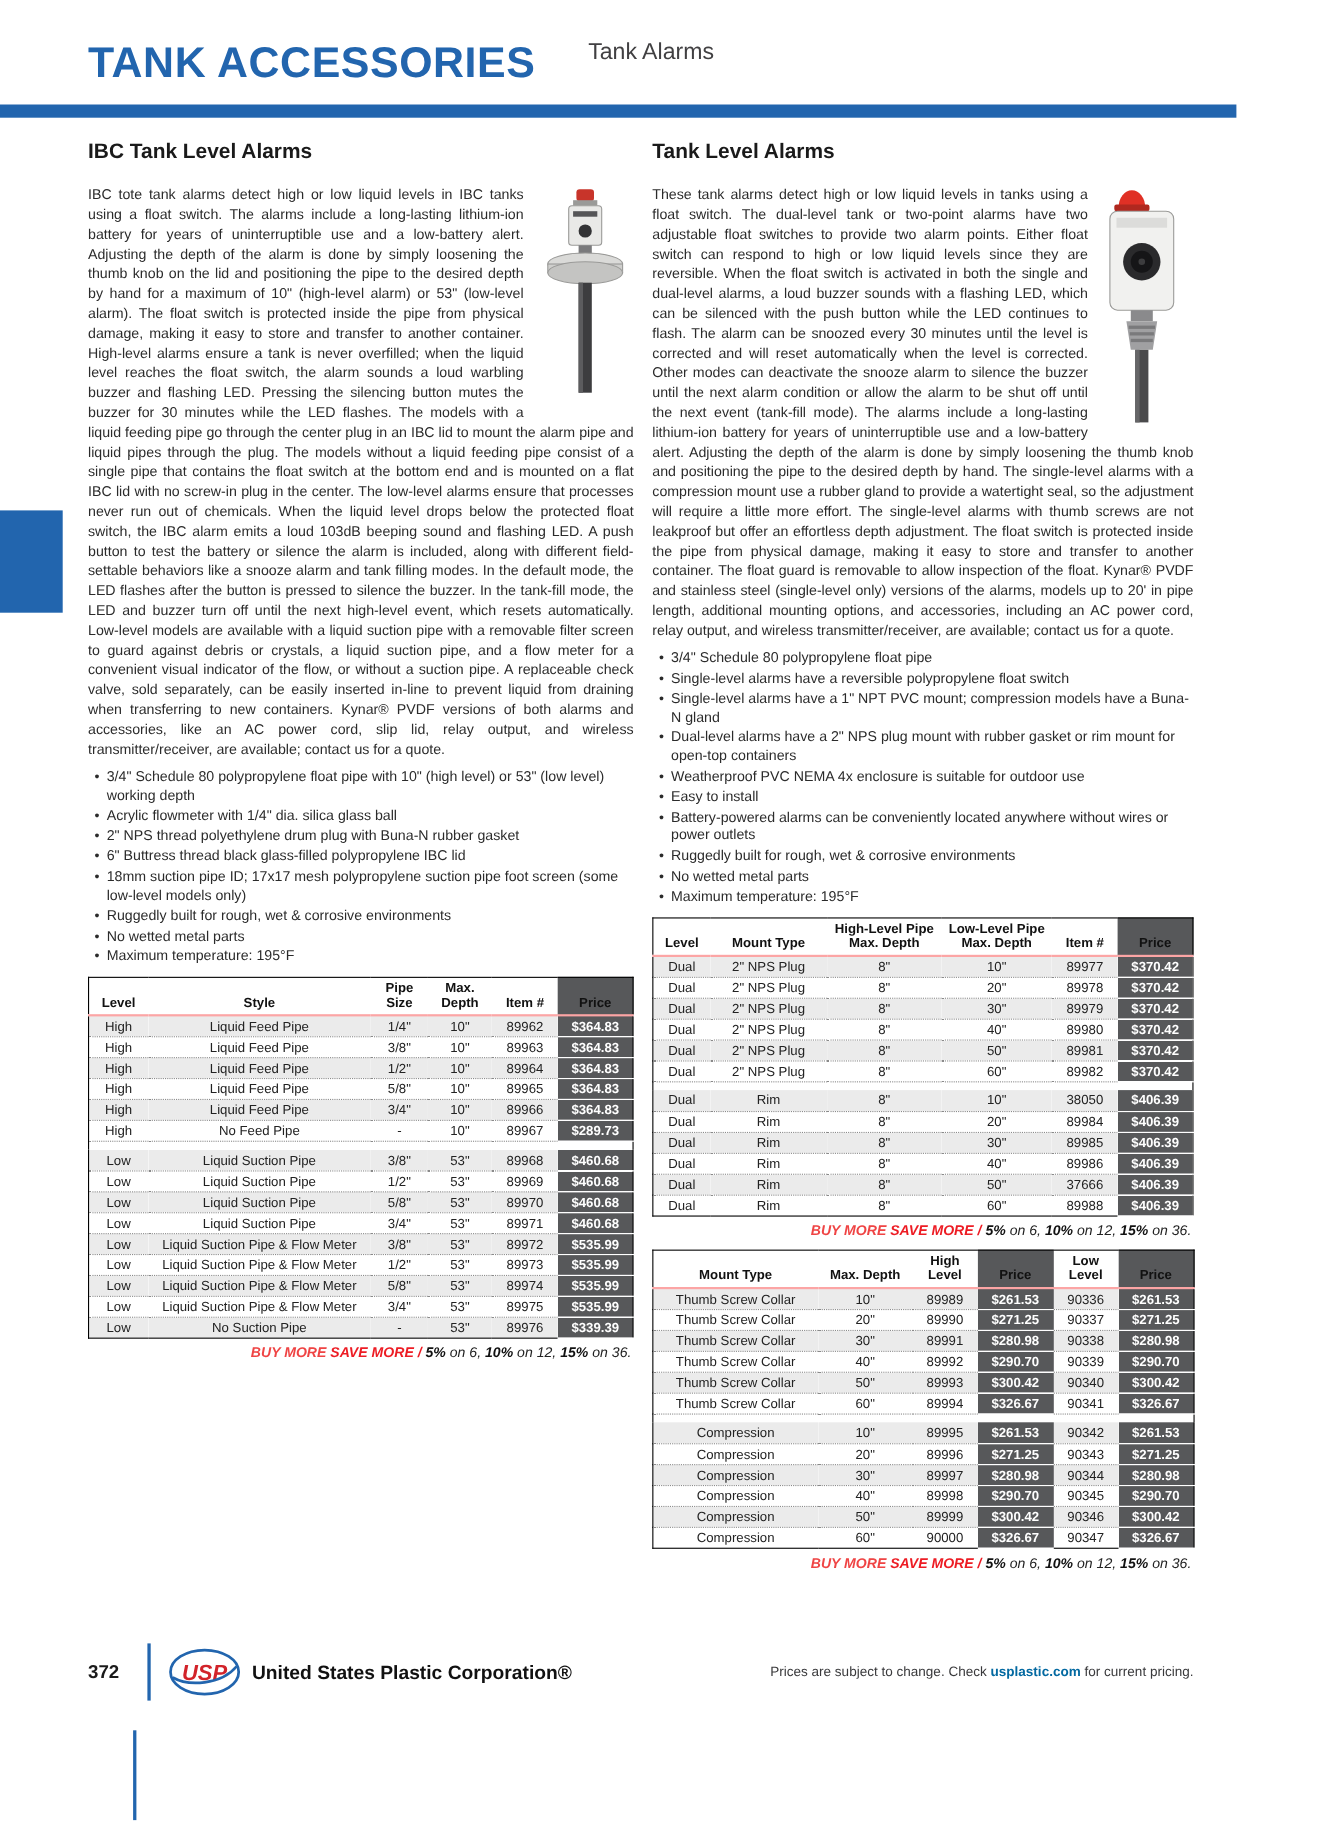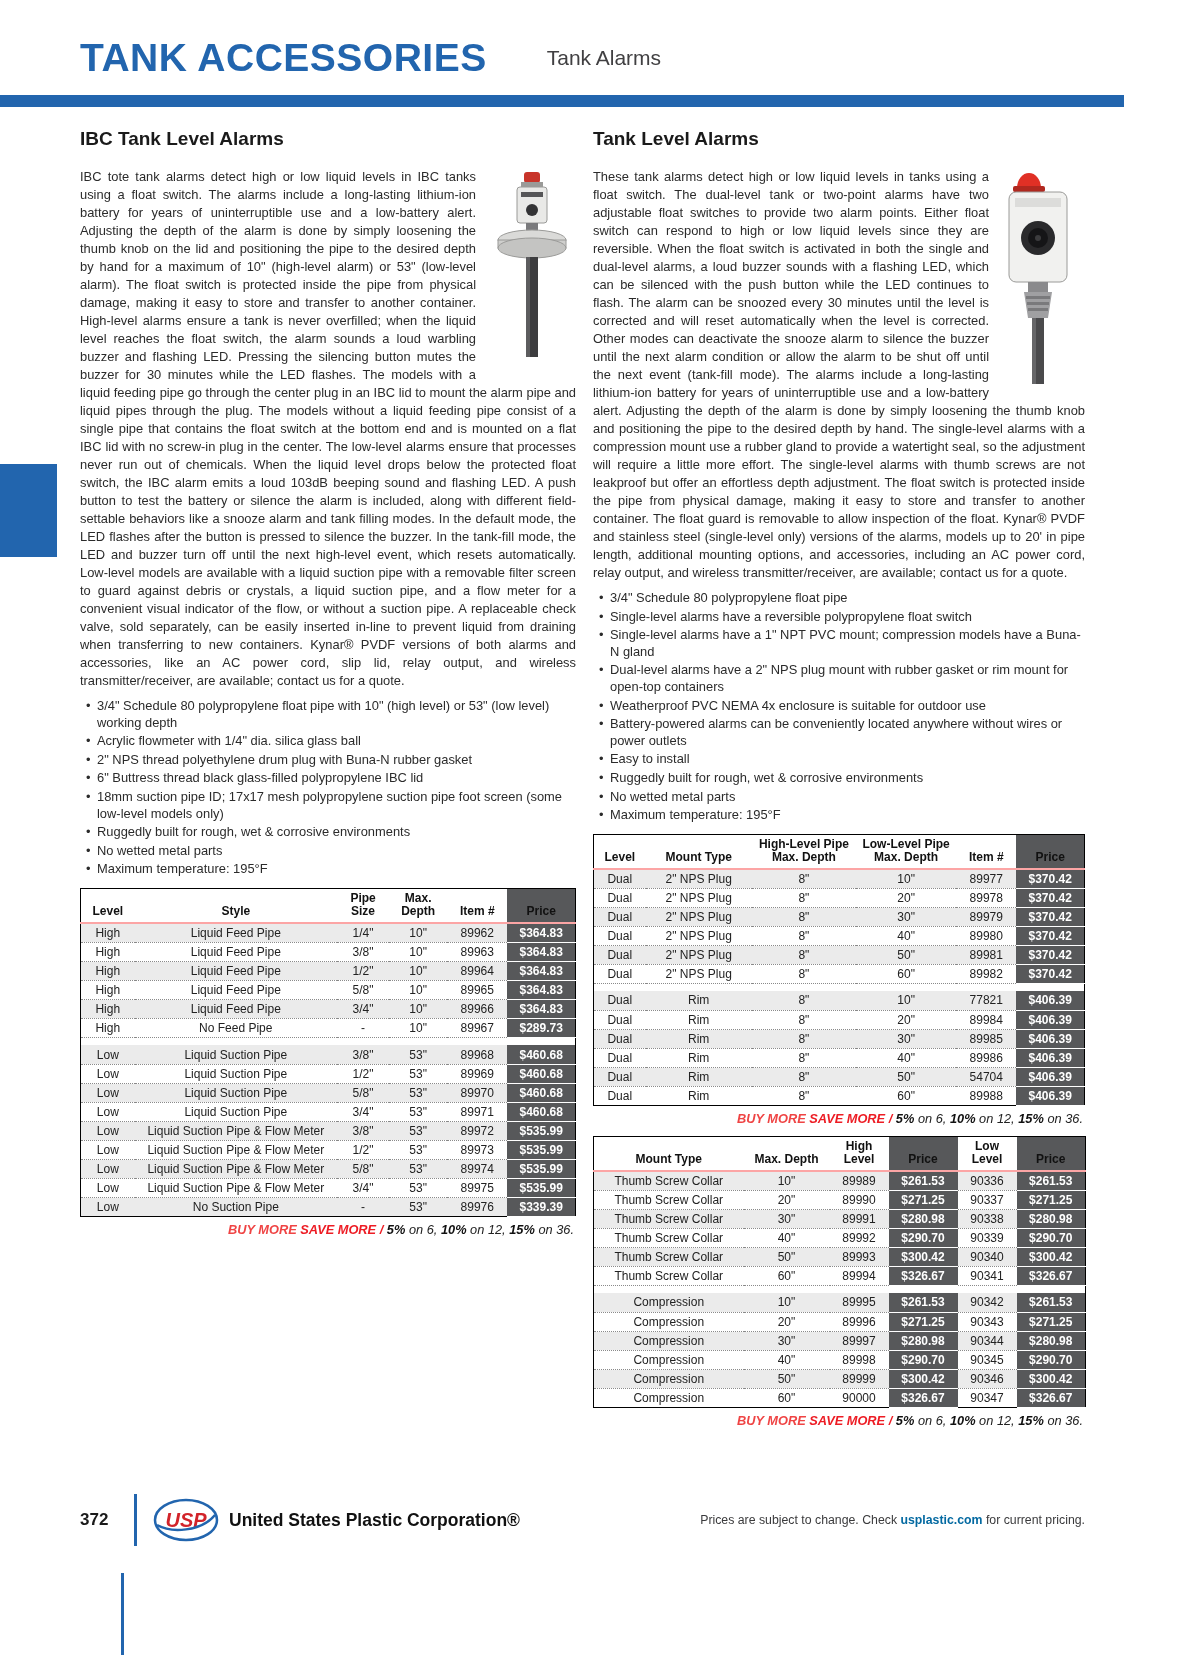--- a/index.html
+++ b/index.html
@@ -1,21 +1,21 @@
 <!DOCTYPE html>
 <html><head>
 <meta charset="utf-8">
 <style>
   * { margin:0; padding:0; box-sizing:border-box; }
   html,body { background:#ffffff; }
   body { font-family:"Liberation Sans", sans-serif; color:#231f20; }
   .page { position:relative; width:1200px; height:1655px; background:#ffffff; overflow:hidden; margin:0 auto; }
 
   
-  .masthead { position:absolute; left:80px; top:36px; display:flex; align-items:center; gap:60px; }
+  .masthead { position:absolute; left:80px; top:36px; display:flex; align-items:flex-start; gap:48px; }
   .masthead-title { font-size:39px; font-weight:800; letter-spacing:0.5px; color:#2265ae; }
   .masthead-sub { font-size:21px; color:#414042; }
   .header-rule { position:absolute; left:0; top:95px; width:1124px; height:12px; background:#2265ae; }
   .side-tab { position:absolute; left:0; top:464px; width:57px; height:93px; background:#2265ae; }
 
   
   .col { position:absolute; top:128px; }
   .col-left { left:80px; width:496px; }
   .col-right { left:593px; width:492px; }
   .section-heading { font-size:19px; font-weight:bold; color:#1a1a1a; margin-bottom:18px; }
@@ -271,22 +271,22 @@
     </svg>
 
     <div class="body-text">These tank alarms detect high or low liquid levels in tanks using a float switch. The dual-level tank or two-point alarms have two adjustable float switches to provide two alarm points. Either float switch can respond to high or low liquid levels since they are reversible. When the float switch is activated in both the single and dual-level alarms, a loud buzzer sounds with a flashing LED, which can be silenced with the push button while the LED continues to flash. The alarm can be snoozed every 30 minutes until the level is corrected and will reset automatically when the level is corrected. Other modes can deactivate the snooze alarm to silence the buzzer until the next alarm condition or allow the alarm to be shut off until the next event (tank-fill mode). The alarms include a long-lasting lithium-ion battery for years of uninterruptible use and a low-battery alert. Adjusting the depth of the alarm is done by simply loosening the thumb knob and positioning the pipe to the desired depth by hand. The single-level alarms with a compression mount use a rubber gland to provide a watertight seal, so the adjustment will require a little more effort. The single-level alarms with thumb screws are not leakproof but offer an effortless depth adjustment. The float switch is protected inside the pipe from physical damage, making it easy to store and transfer to another container. The float guard is removable to allow inspection of the float. Kynar® PVDF and stainless steel (single-level only) versions of the alarms, models up to 20' in pipe length, additional mounting options, and accessories, including an AC power cord, relay output, and wireless transmitter/receiver, are available; contact us for a quote.</div>
 
     <ul class="bullets">
         <li>3/4" Schedule 80 polypropylene float pipe</li>
         <li>Single-level alarms have a reversible polypropylene float switch</li>
         <li>Single-level alarms have a  1" NPT PVC mount; compression models have a Buna-N gland</li>
         <li>Dual-level alarms have a 2" NPS plug mount with rubber gasket or rim mount for open-top containers</li>
         <li>Weatherproof PVC NEMA 4x enclosure is suitable for outdoor use</li>
+        <li>Easy to install</li>
         <li>Battery-powered alarms can be conveniently located anywhere without wires or power outlets</li>
-        <li>Easy to install</li>
         <li>Ruggedly built for rough, wet &amp; corrosive environments</li>
         <li>No wetted metal parts</li>
         <li>Maximum temperature: 195°F</li>
       </ul>
 
     <table class="data t-r1">
       <thead>
           <tr>
             <th class="c-level">Level</th>
             <th class="c-mount">Mount Type</th>
@@ -348,21 +348,21 @@
             <td class="c-price">$370.42</td>
           </tr>
           <tr class="spacer">
             <td colspan="6"></td>
           </tr>
           <tr class="striped">
             <td class="c-level">Dual</td>
             <td class="c-mount">Rim</td>
             <td class="c-hdepth">8"</td>
             <td class="c-ldepth">10"</td>
-            <td class="c-item">77821</td>
+            <td class="c-item">38050</td>
             <td class="c-price">$406.39</td>
           </tr>
           <tr>
             <td class="c-level">Dual</td>
             <td class="c-mount">Rim</td>
             <td class="c-hdepth">8"</td>
             <td class="c-ldepth">20"</td>
             <td class="c-item">89984</td>
             <td class="c-price">$406.39</td>
           </tr>
@@ -380,21 +380,21 @@
             <td class="c-hdepth">8"</td>
             <td class="c-ldepth">40"</td>
             <td class="c-item">89986</td>
             <td class="c-price">$406.39</td>
           </tr>
           <tr class="striped">
             <td class="c-level">Dual</td>
             <td class="c-mount">Rim</td>
             <td class="c-hdepth">8"</td>
             <td class="c-ldepth">50"</td>
-            <td class="c-item">54704</td>
+            <td class="c-item">37666</td>
             <td class="c-price">$406.39</td>
           </tr>
           <tr>
             <td class="c-level">Dual</td>
             <td class="c-mount">Rim</td>
             <td class="c-hdepth">8"</td>
             <td class="c-ldepth">60"</td>
             <td class="c-item">89988</td>
             <td class="c-price">$406.39</td>
           </tr>

